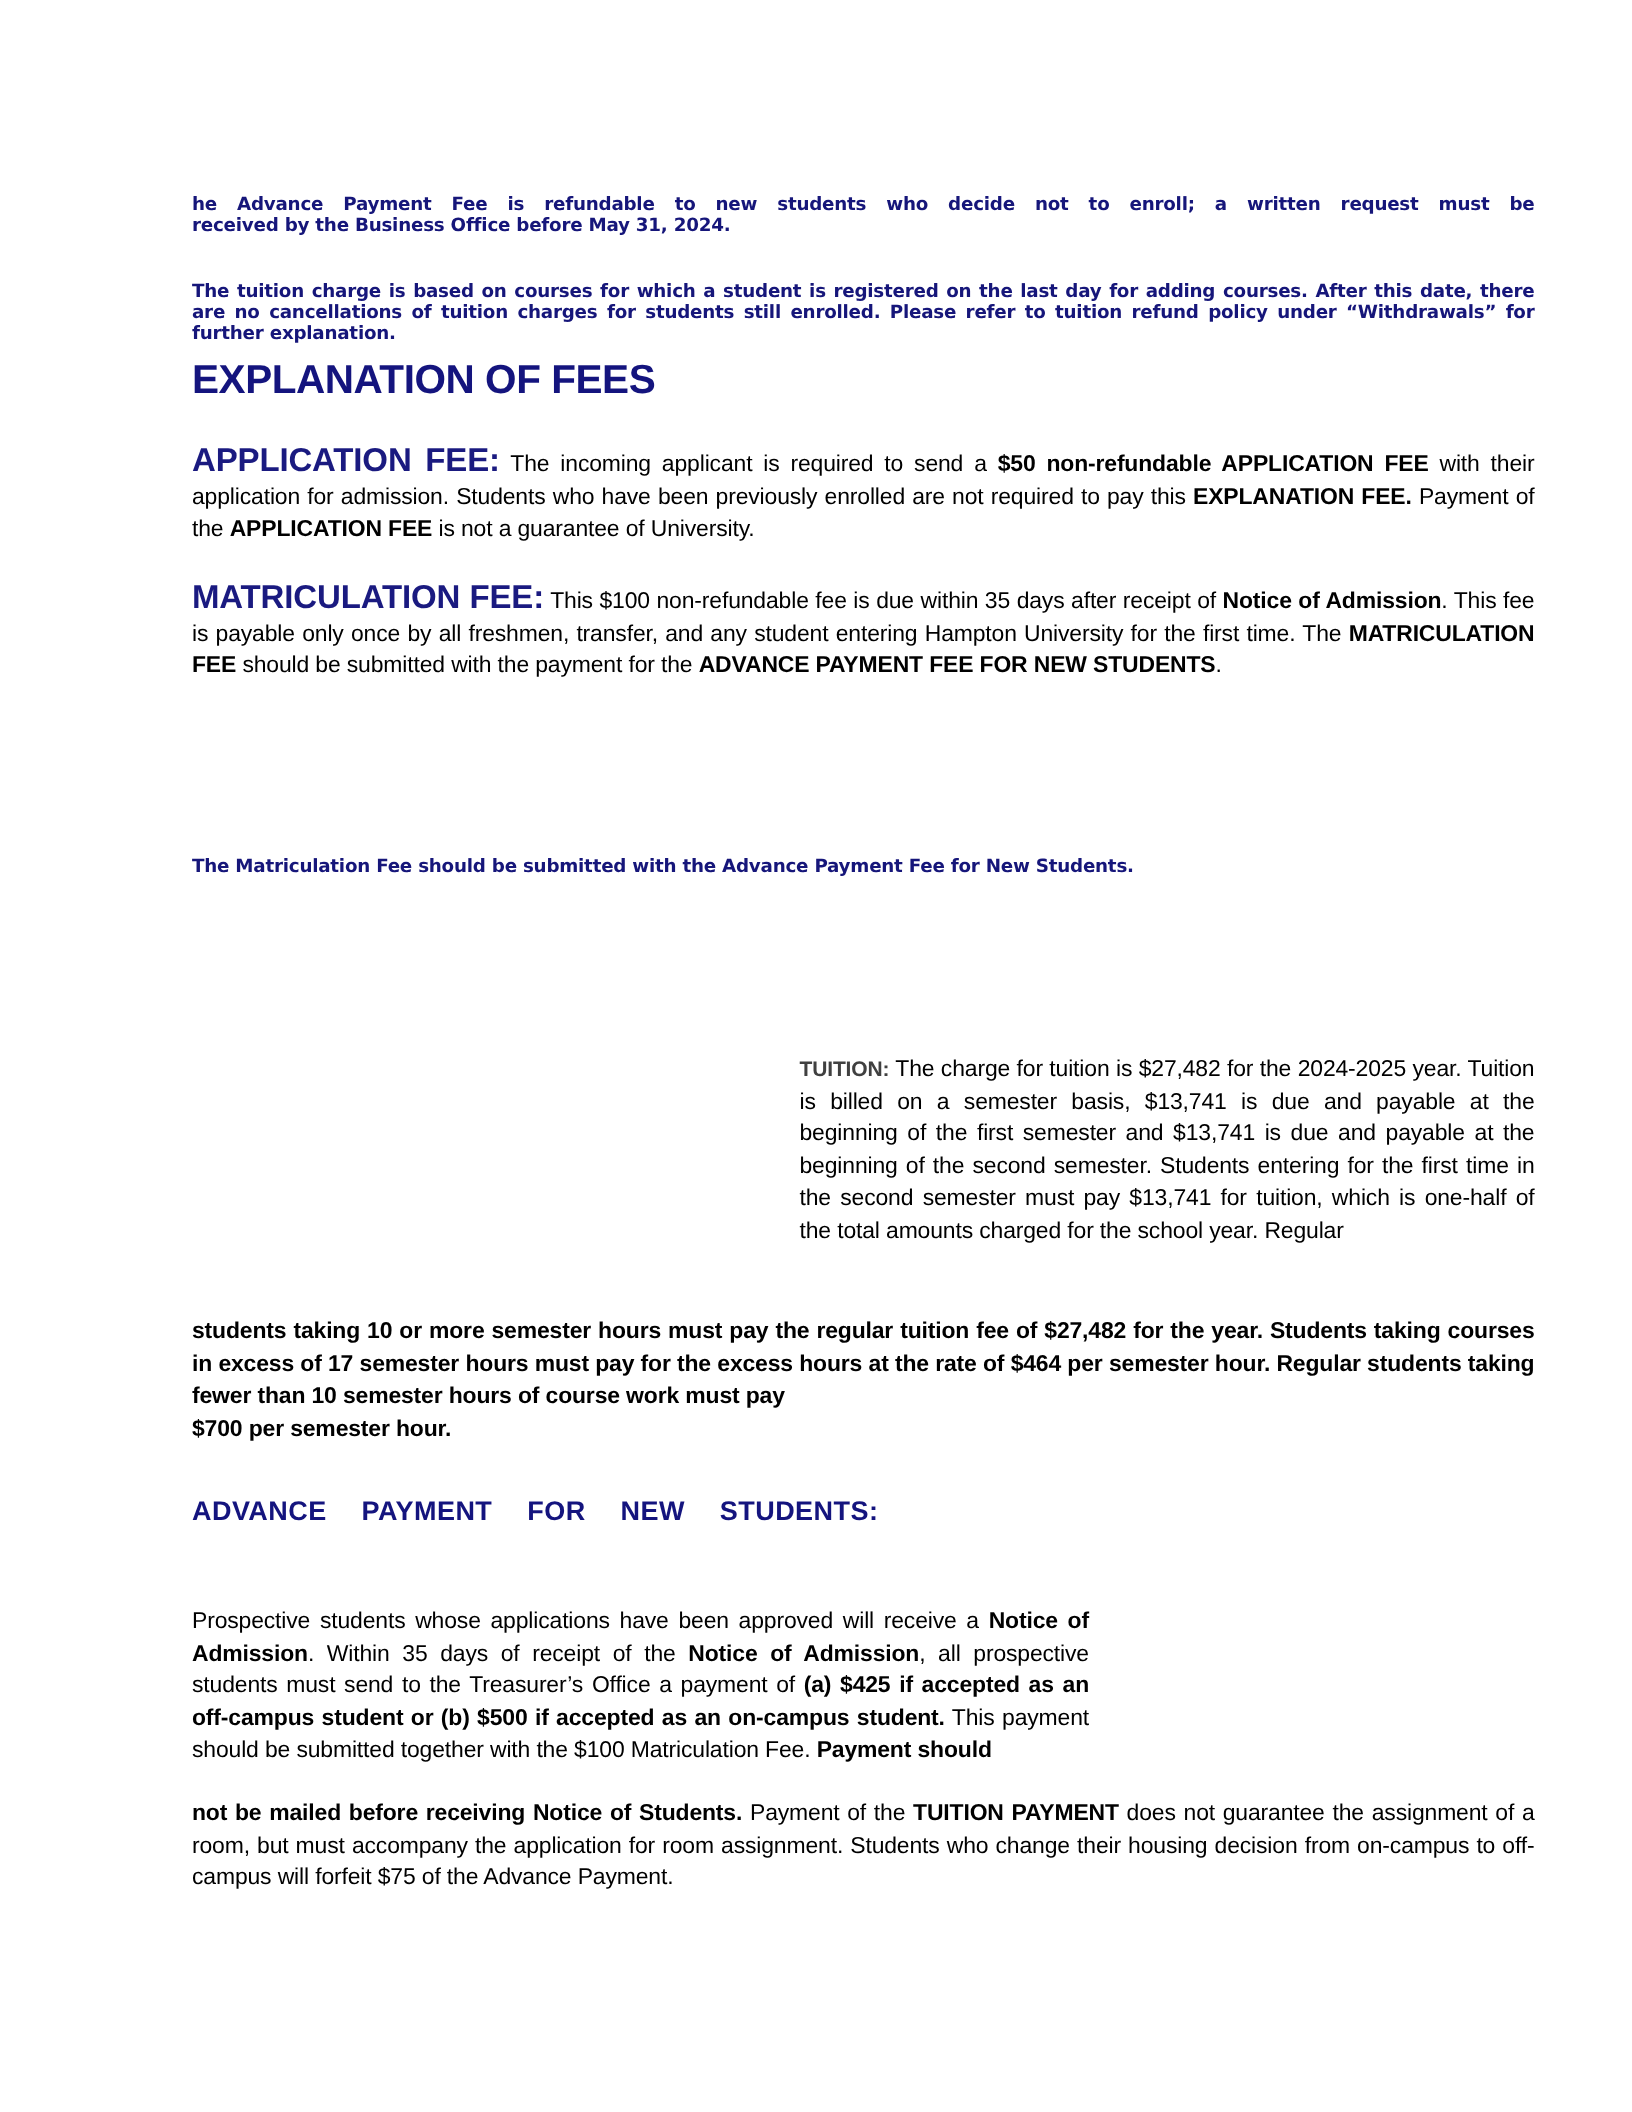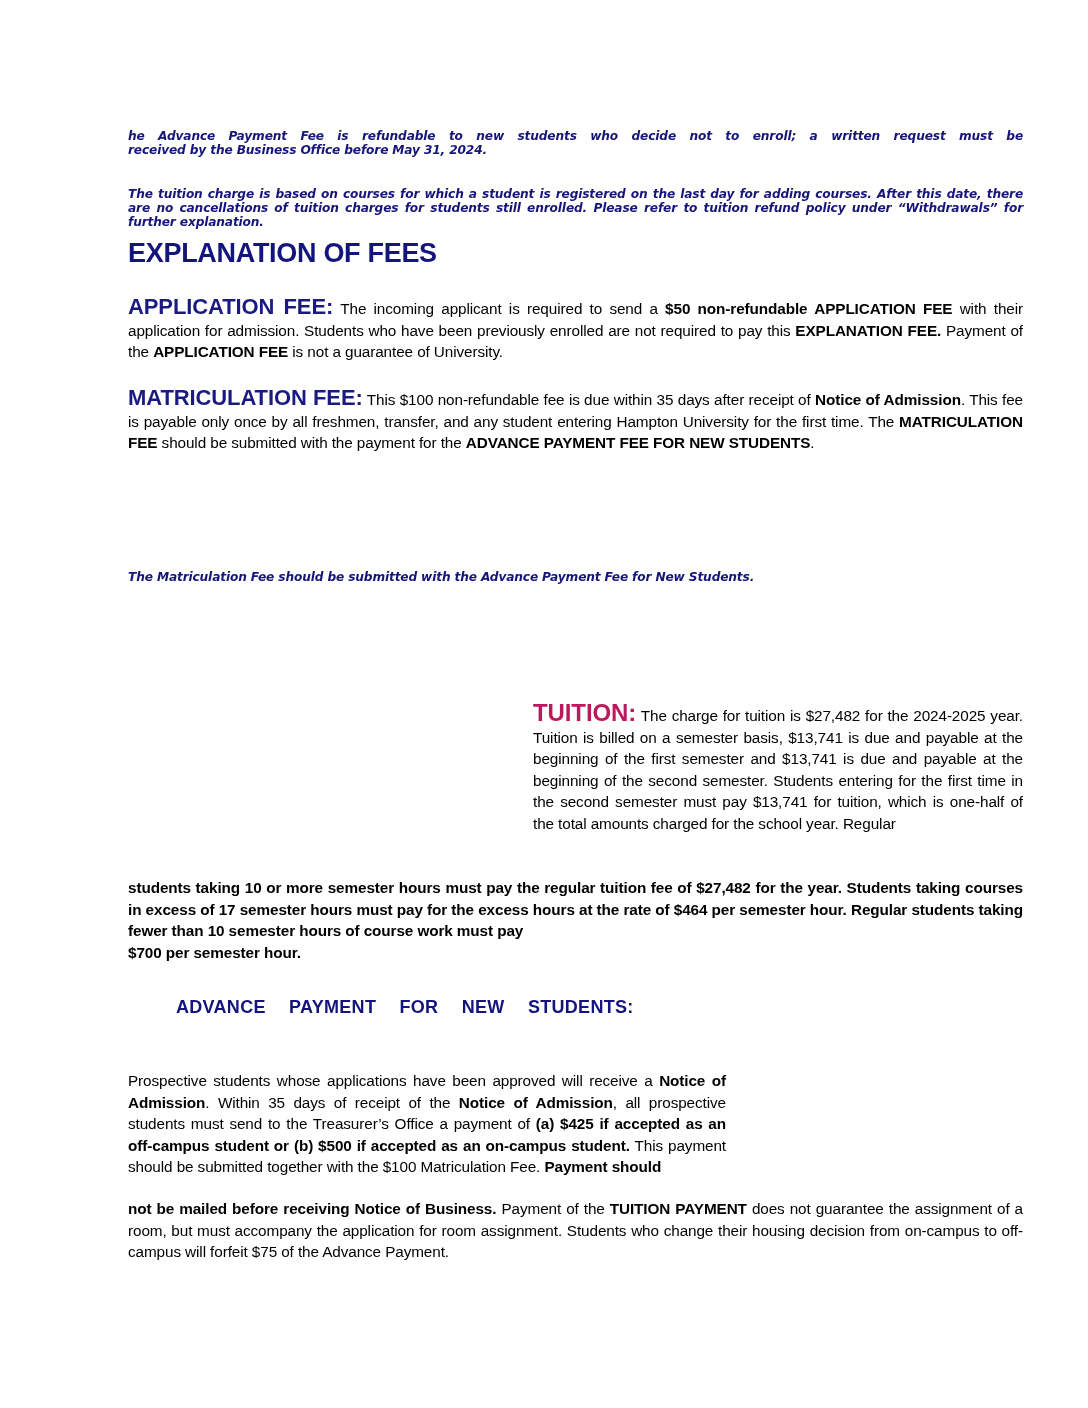--- a/index.html
+++ b/index.html
@@ -1,29 +1,29 @@
 <!DOCTYPE html>
 <html><head>
 <meta charset="utf-8">
 <style>
   html, body { margin: 0; padding: 0; background: #ffffff; }
   body { width: 1088px; height: 1408px; position: relative; overflow: hidden;
          font-family: "Liberation Sans", sans-serif; color: #000; }
   .abs { position: absolute; text-align: right; }
-  .note { font-family: "DejaVu Sans", sans-serif; font-style: italic; font-weight: bold;
+  .note { font-family: "DejaVu Sans", sans-serif; font-weight: bold;
           color: #16167a; font-size: 12.2px; line-height: 14px; text-align: justify;
           letter-spacing: -0.15px; }
   .note::after { content: ""; display: inline-block; width: 100%; height: 0; }
   .note.last::after { display: none; }
   .h1 { font-weight: bold; color: #14147e; font-size: 27px; letter-spacing: -0.3px; }
   .body { font-size: 15.3px; line-height: 21.5px; text-align: justify; letter-spacing: -0.1px; }
   .sec { color: #1a1a80; font-weight: bold; font-size: 22px; }
   b { font-weight: bold; }
-  .tui-head { color: #be185d; font-weight: bold; font-size: 24px; margin-top: 48px; }
-  .adv-head { color: #14147e; font-weight: bold; font-size: 18px; word-spacing: 18px; letter-spacing: 0.3px; margin-left: 48px; }
+  .tui-head { color: #404040; font-weight: bold; font-size: 14px; margin-top: 48px; }
+  .adv-head { color: #14147e; font-weight: bold; font-size: 18px; word-spacing: 18px; letter-spacing: 0.3px; }
 </style>
 </head>
 <body>
 
 <div>
 
   <div class="abs note" style="left:128px; top:129px; width:895px;">
     <span>he Advance Payment Fee is refundable to new students who decide not to enroll; a written request must be</span>
   </div>
   <div class="abs note last" style="left:128px; top:143px; width:895px;">
@@ -55,16 +55,16 @@
     <span>$700 per semester hour.</span>
   </div>
 
   <div class="abs adv-head" style="left:128px; top:997px;">ADVANCE PAYMENT FOR NEW STUDENTS:</div>
 
   <div class="abs body" style="left:128px; top:1070px; width:598px;">
     <span>Prospective students whose applications have been approved will receive a </span><b>Notice of Admission</b><span>. Within 35 days of receipt of the </span><b>Notice of Admission</b><span>, all prospective students must send to the Treasurer’s Office a payment of </span><b>(a) $425 if accepted as an off-campus student or (b) $500 if accepted as an on-campus student.</b><span> This payment should be submitted together with the $100 Matriculation Fee. </span><b>Payment should</b>
   </div>
 
   <div class="abs body" style="left:128px; top:1198px; width:895px;">
-    <b>not be mailed before receiving Notice of Business.</b><span> Payment of the </span><b>TUITION PAYMENT</b><span> does not guarantee the assignment of a room, but must accompany the application for room assignment. Students who change their housing decision from on-campus to off-campus will forfeit $75 of the Advance Payment.</span>
+    <b>not be mailed before receiving Notice of Students.</b><span> Payment of the </span><b>TUITION PAYMENT</b><span> does not guarantee the assignment of a room, but must accompany the application for room assignment. Students who change their housing decision from on-campus to off-campus will forfeit $75 of the Advance Payment.</span>
   </div>
 
 </div>
 
 </body></html>

